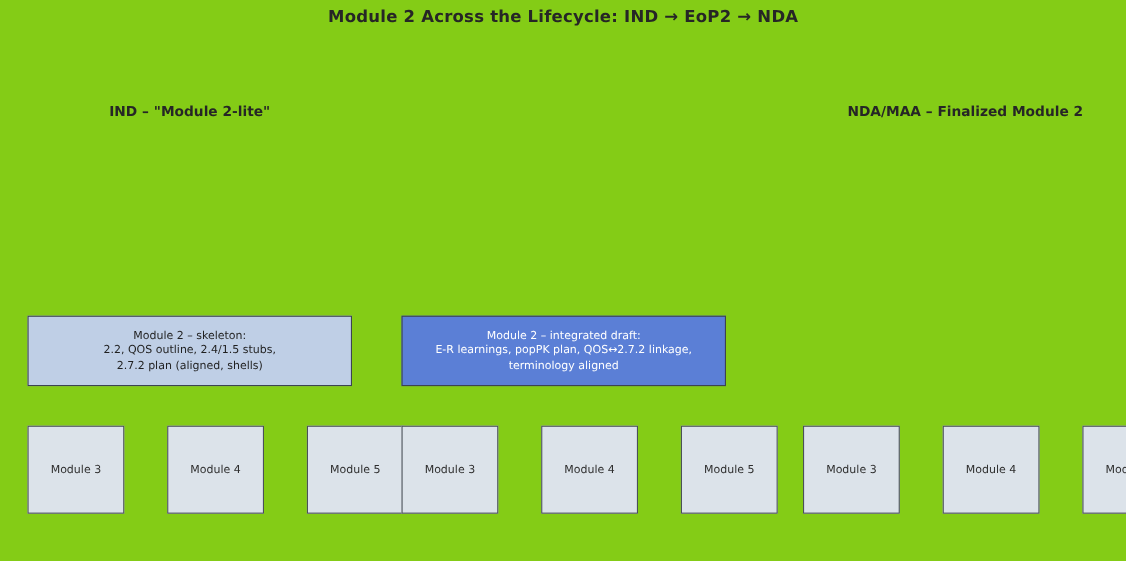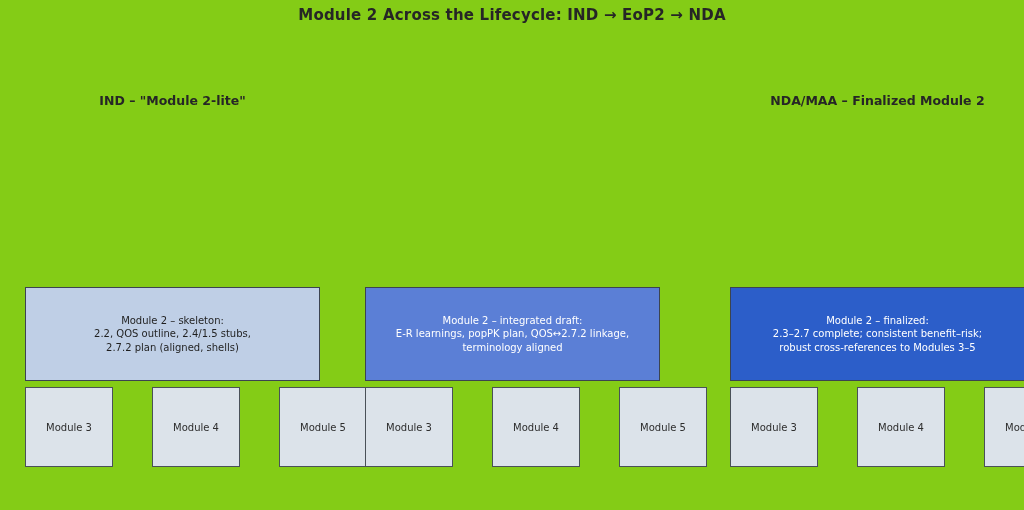--- a/index.html
+++ b/index.html
@@ -43,21 +43,21 @@
     text-align: center;
     font-size: 12.5px;
     font-weight: bold;
     color: #262626;
   }
   .main-box {
     position: absolute;
     top: 287px;
     left: 0;
     width: 295px;
-    height: 94px;
+    height: 64px;
     box-sizing: border-box;
     border: 1.5px solid #3c4450;
     display: flex;
     flex-direction: column;
     justify-content: center;
     align-items: center;
     text-align: center;
     font-size: 10px;
     line-height: 1.32;
   }
@@ -111,25 +111,20 @@
     </div>
     <div class="sub-row">
       <div class="sub-box" style="background-color: rgb(220, 227, 234);">Module 3</div>
       <div class="sub-box" style="background-color: rgb(220, 227, 234);">Module 4</div>
       <div class="sub-box" style="background-color: rgb(220, 227, 234);">Module 5</div>
     </div>
   </div>
 
   <div class="column col-3">
     <div class="col-header">NDA/MAA – Finalized Module 2</div>
-    <div class="main-box" style="background-color: rgb(44, 94, 201); color: rgb(255, 255, 255);">
-      <div>Module 2 – finalized:</div>
-      <div>2.3–2.7 complete; consistent benefit–risk;</div>
-      <div>robust cross-references to Modules 3–5</div>
-    </div>
     <div class="sub-row">
       <div class="sub-box" style="background-color: rgb(220, 227, 234);">Module 3</div>
       <div class="sub-box" style="background-color: rgb(220, 227, 234);">Module 4</div>
       <div class="sub-box" style="background-color: rgb(220, 227, 234);">Module 5</div>
     </div>
   </div>
 
 </div>
 
 </body></html>

